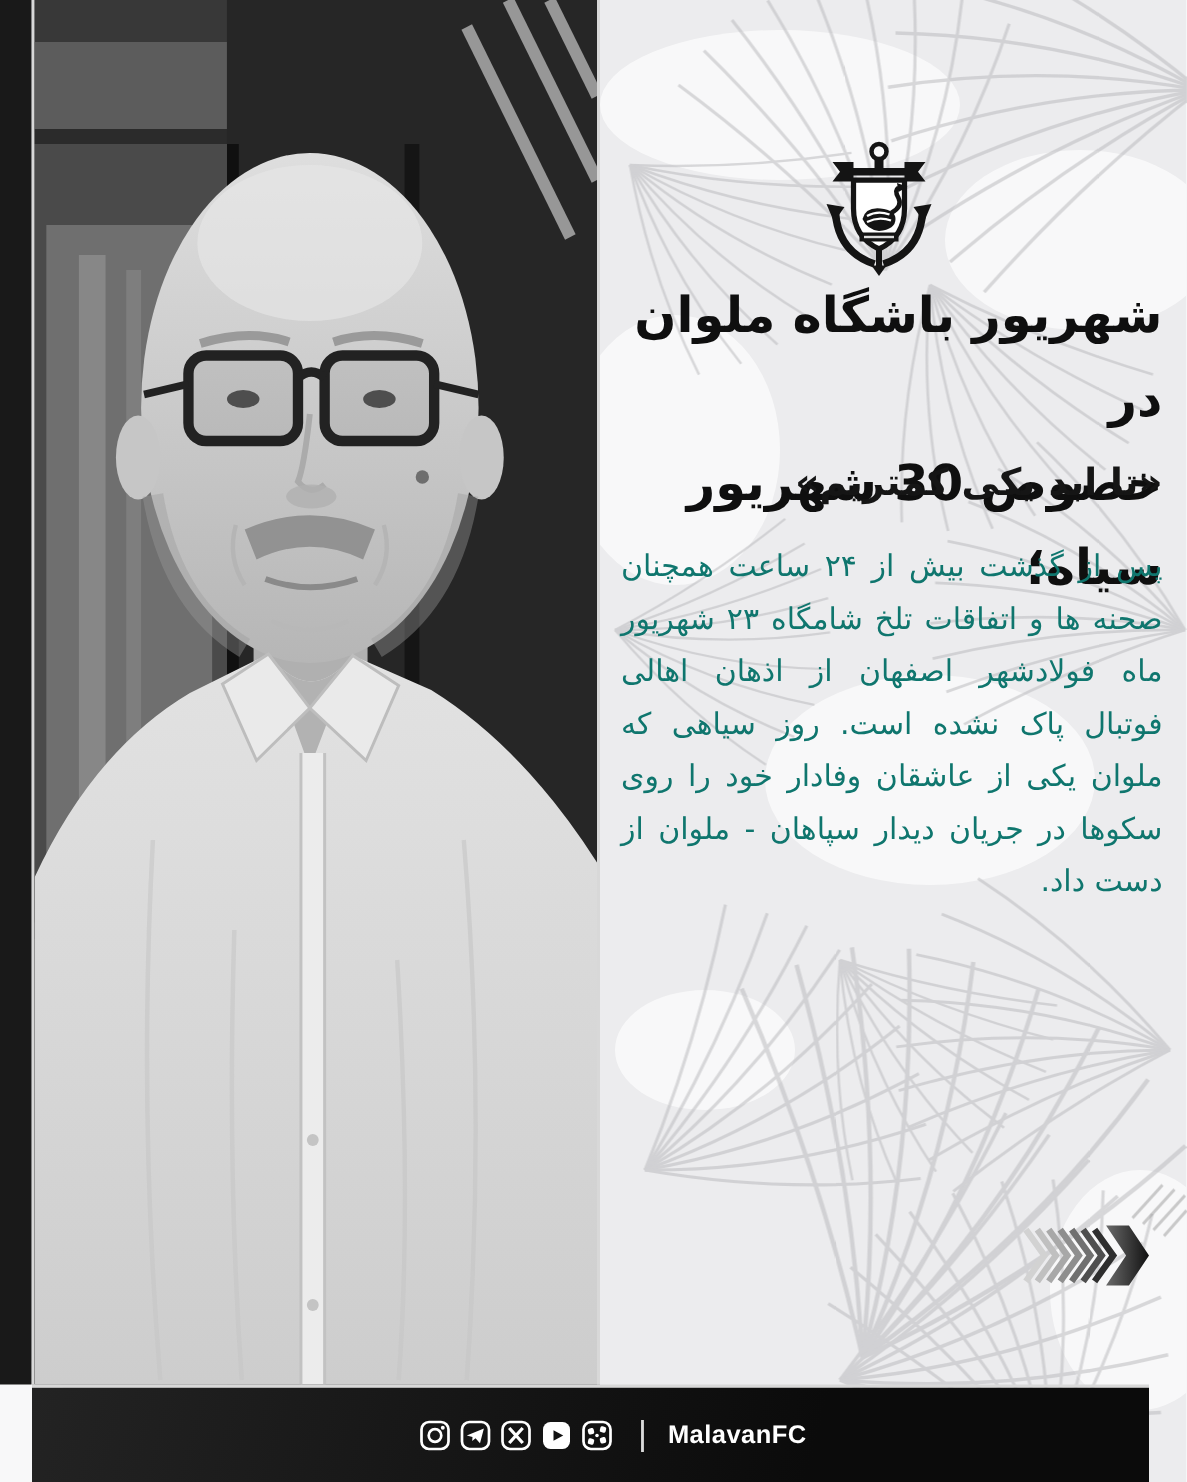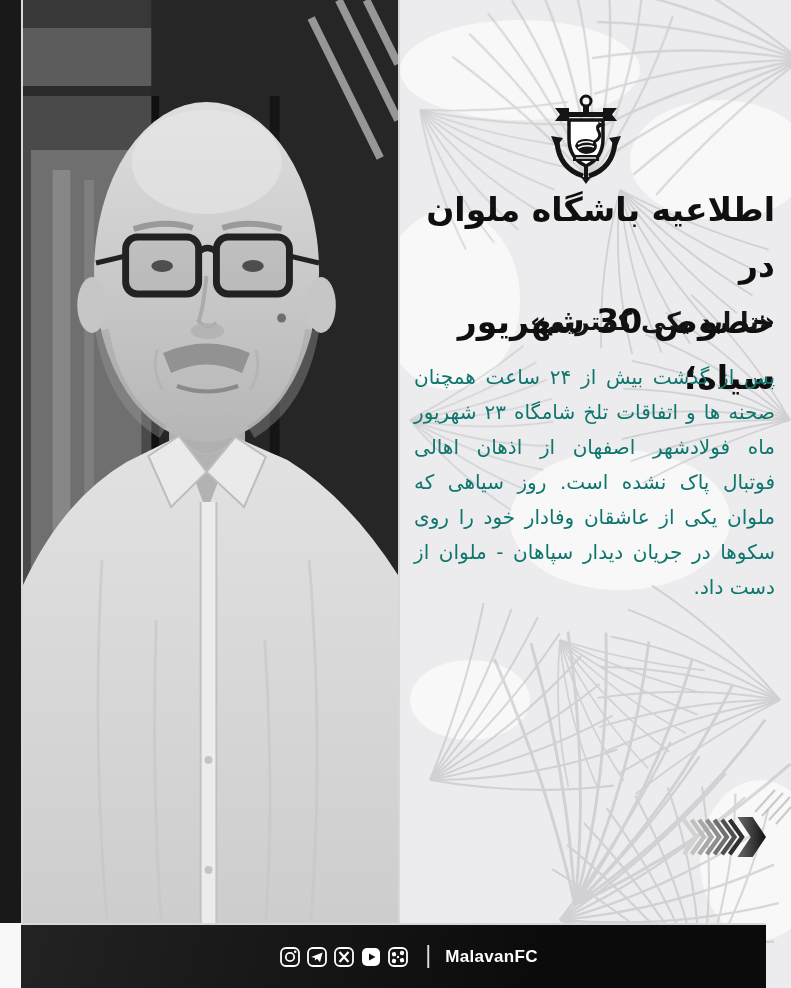--- a/index.html
+++ b/index.html
@@ -190,21 +190,21 @@
       <rect x="29" y="63.2" width="20" height="1.6" fill="#ffffff" opacity="0.85"></rect>
       <path d="M10,48 Q12,74 36,82" stroke="#141414" stroke-width="5" fill="none"></path>
       <path d="M68,48 Q66,74 42,82" stroke="#141414" stroke-width="5" fill="none"></path>
       <path d="M4,42 L16,44 L9,54 Z" fill="#141414"></path>
       <path d="M74,42 L62,44 L69,54 Z" fill="#141414"></path>
       <path d="M39,72 L39,84" stroke="#141414" stroke-width="4"></path>
       <path d="M39,90 l-5,-7 h10 Z" fill="#141414"></path>
     </svg>
 
     <h1 class="title">
-      <span>اطلاعیه باشگاه ملوان در</span>
+      <span>شهریور باشگاه ملوان در</span>
       <span>خصوص 30 شهریور سیاه؛</span>
     </h1>
 
     <h2 class="subtitle">«تا ابد یکی کمتریم»</h2>
 
     <div class="bodytext">
       <p>پس از گذشت بیش از ۲۴ ساعت همچنان صحنه ها و اتفاقات تلخ شامگاه ۲۳ شهریور ماه فولادشهر اصفهان از اذهان اهالی فوتبال پاک نشده است. روز سیاهی که ملوان یکی از عاشقان وفادار خود را روی سکوها در جریان دیدار سپاهان - ملوان از دست داد.</p>
     </div>
 
     <svg class="arrow" viewBox="0 0 88 44" xmlns="http://www.w3.org/2000/svg" aria-hidden="true">

